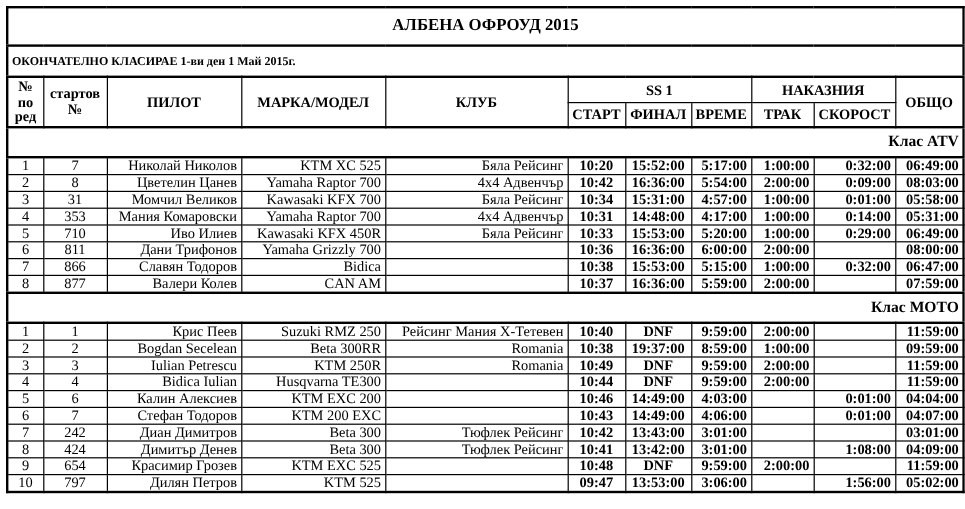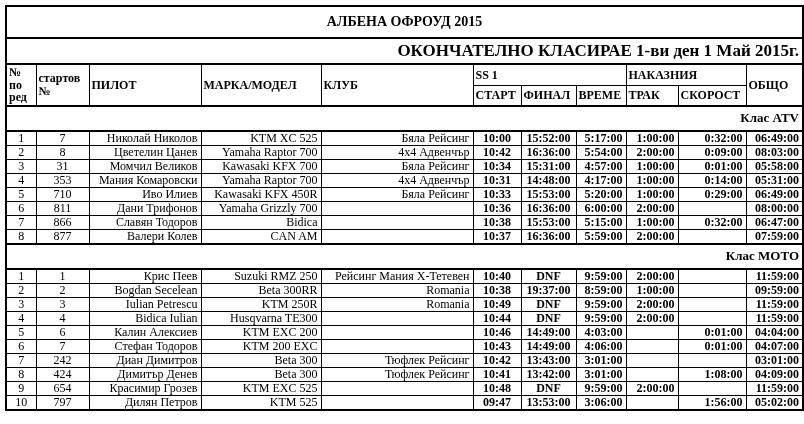--- a/index.html
+++ b/index.html
@@ -21,25 +21,25 @@
     padding: 0 3px;
     font-size: 12px;
     overflow: hidden;
   }
   td { white-space: nowrap; height: 14px; line-height: 13px; }
   tr.title-row th {
     height: 32px; font-size: 14px; font-weight: bold; text-align: center;
     border-bottom: 2px solid #000;
   }
   tr.subtitle-row th {
-    height: 26px; font-size: 17px; font-weight: bold; text-align: right;
+    height: 26px; font-size: 10px; font-weight: bold; text-align: left;
     border-bottom: 2px solid #000;
   }
   tr.head-row th, tr.head-row2 th {
-    font-weight: bold; text-align: left;
+    font-weight: bold; text-align: center;
     line-height: 1.05; padding: 1px 2px; font-size: 12px;
   }
   tr.head-row { height: 19px; }
   tr.head-row2 { height: 18px; }
   tr.section-row th {
     height: 25px; font-size: 13px; font-weight: bold; text-align: right;
     border-top: 2px solid #000; border-bottom: 2px solid #000;
   }
   .c { text-align: center; }
   .l { text-align: right; }
@@ -92,21 +92,21 @@
     <tbody>
         <tr class="section-row">
           <th colspan="11">Клас ATV</th>
         </tr>
         <tr class="data-row">
           <td class="c">1</td>
           <td class="c">7</td>
           <td class="l">Николай Николов</td>
           <td class="l">KTM XC 525</td>
           <td class="l">Бяла Рейсинг</td>
-          <td class="c b">10:00</td>
+          <td class="c b">10:20</td>
           <td class="c b">15:52:00</td>
           <td class="r b">5:17:00</td>
           <td class="r b">1:00:00</td>
           <td class="r b">0:32:00</td>
           <td class="r b">06:49:00</td>
         </tr>
         <tr class="data-row">
           <td class="c">2</td>
           <td class="c">8</td>
           <td class="l">Цветелин Цанев</td>

